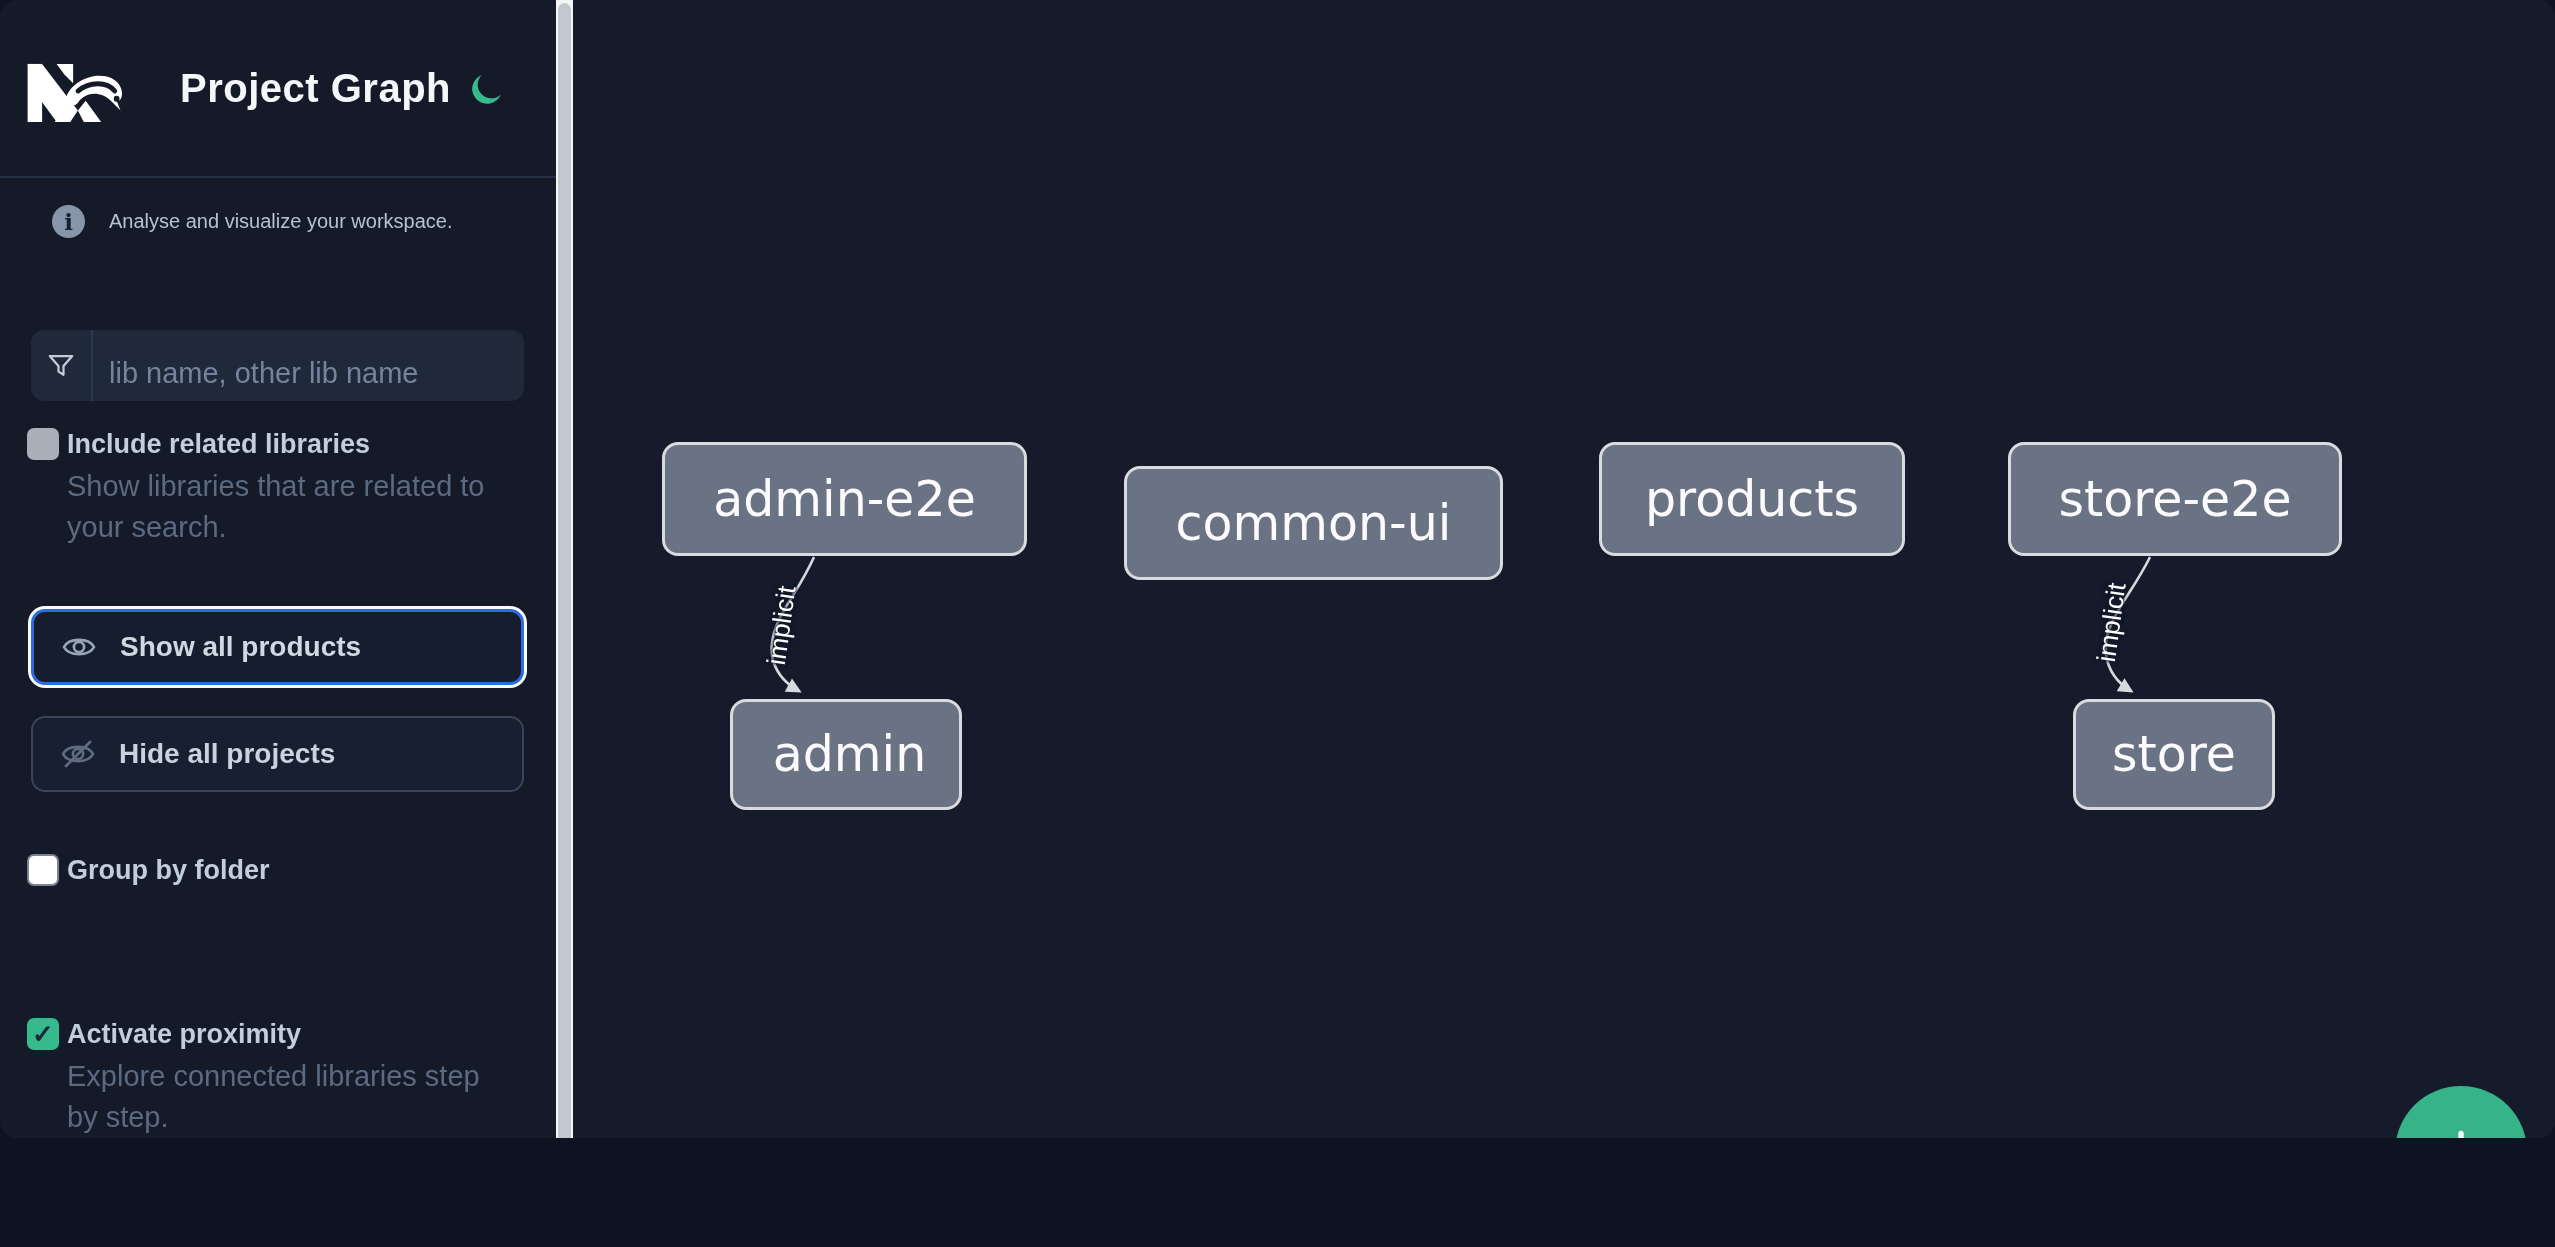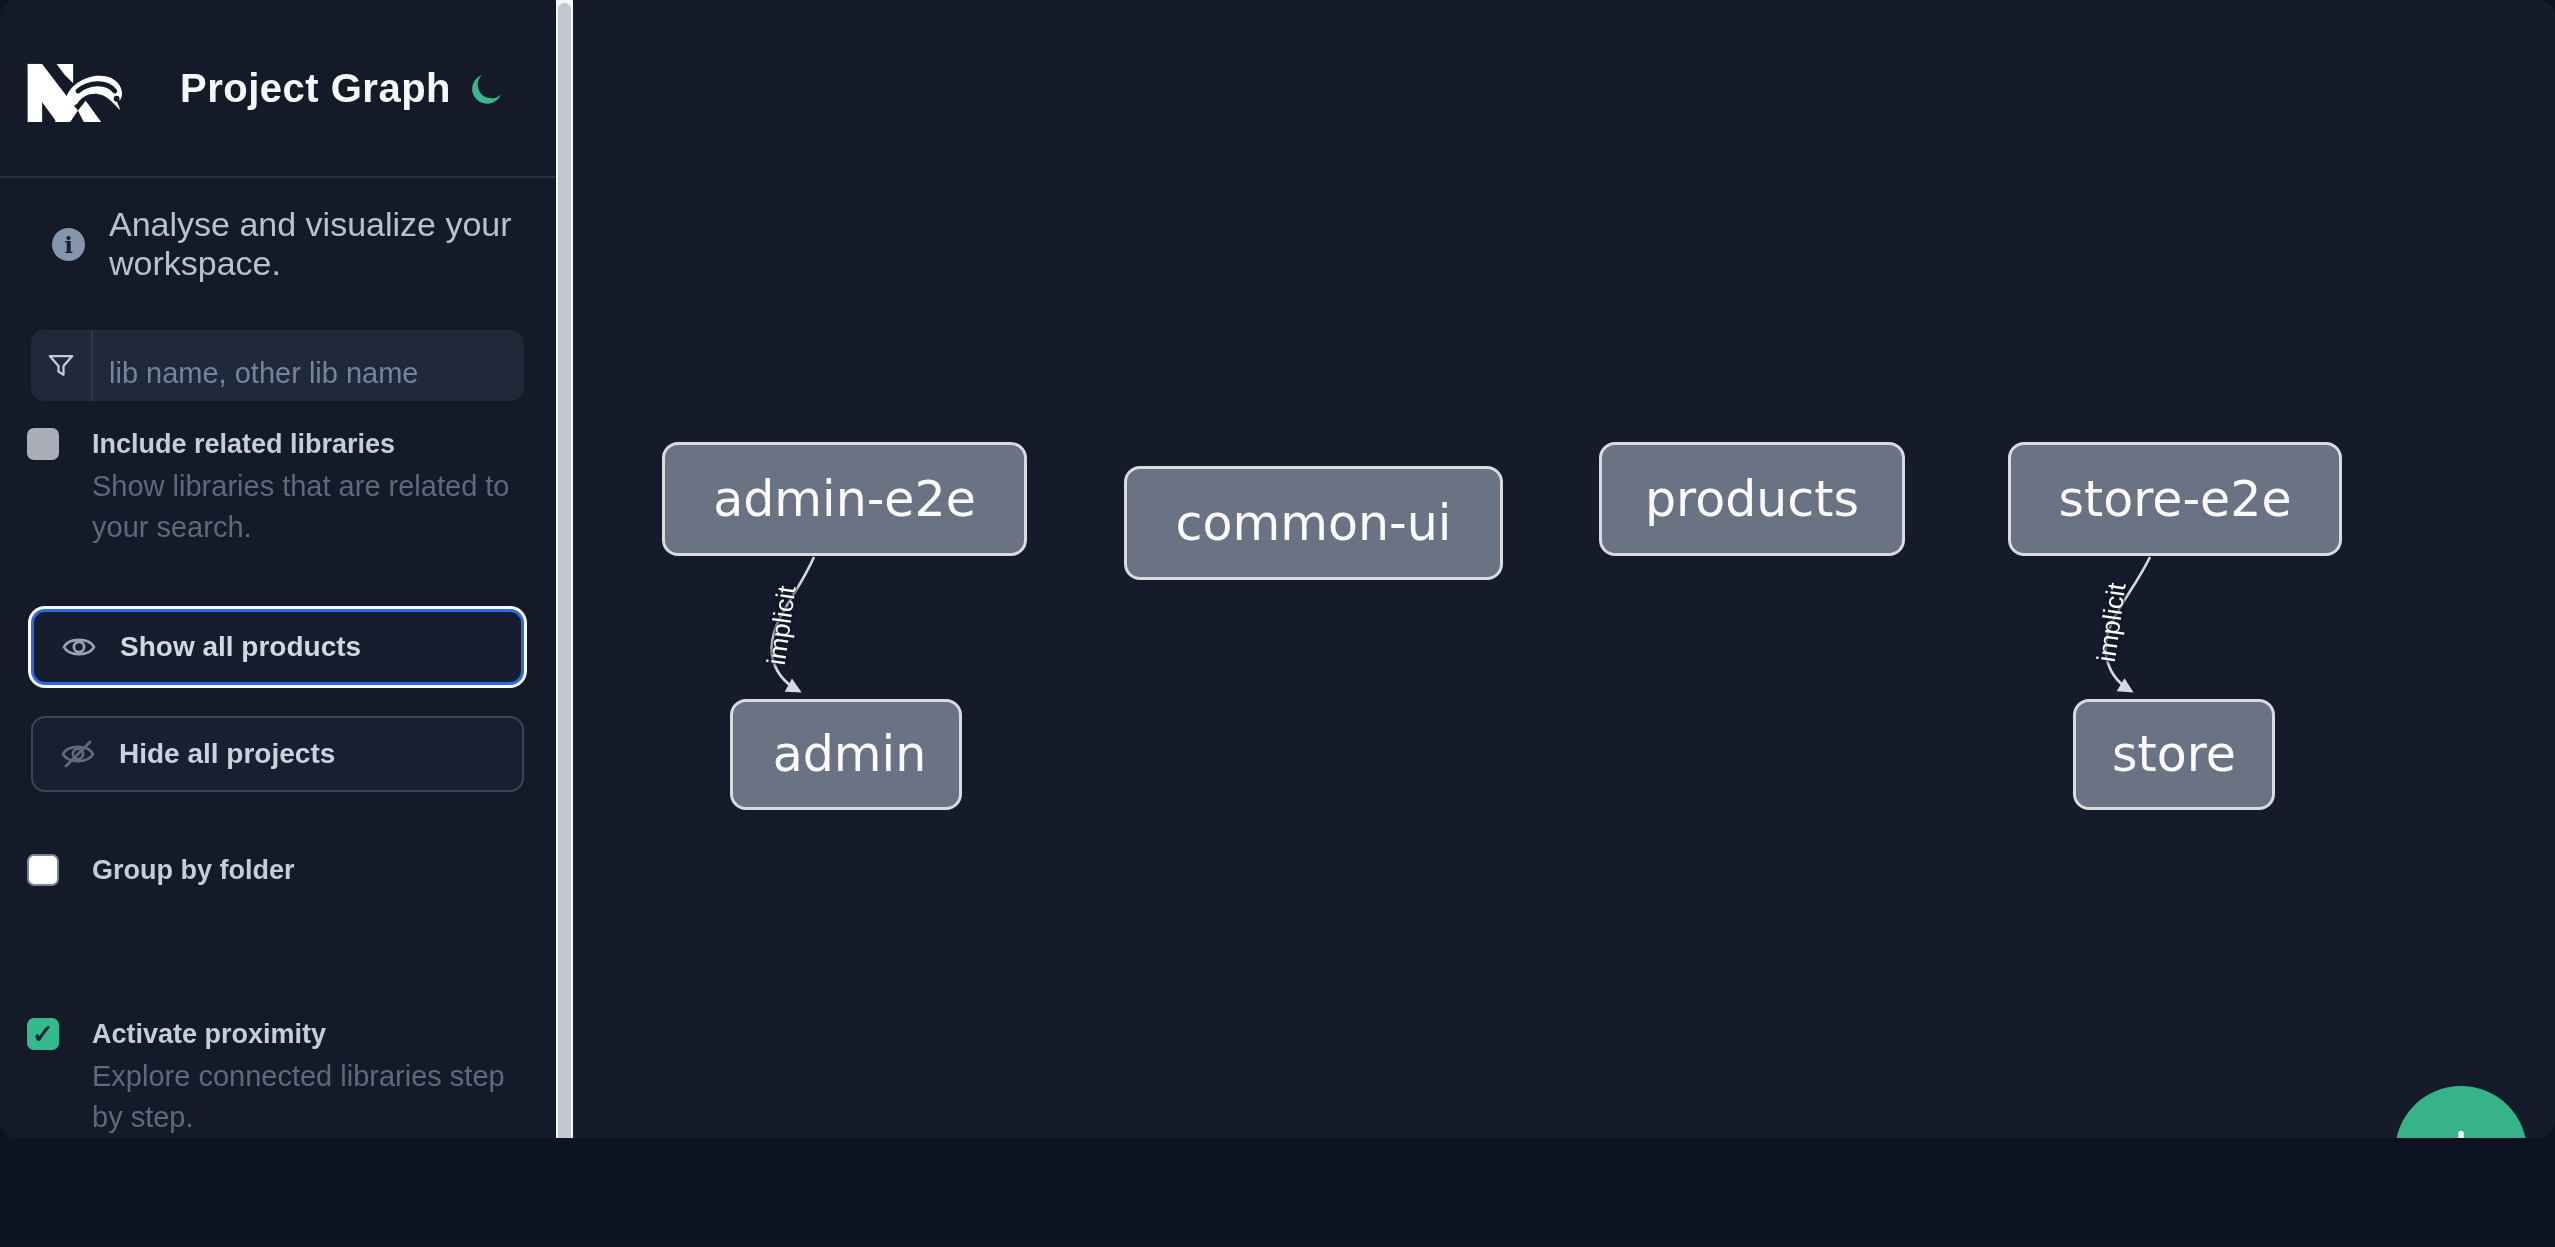--- a/index.html
+++ b/index.html
@@ -17,31 +17,31 @@
   .sb-header{position:absolute;left:0;top:0;width:556px;height:176px;}
   .nx-logo{position:absolute;left:27px;top:62px;width:98px;height:60px;}
   .app-title{position:absolute;left:180px;top:66px;margin:0;font-size:40px;font-weight:700;color:#f5f7fa;letter-spacing:.5px;}
   .moon-btn{position:absolute;left:463px;top:68px;width:46px;height:46px;background:none;border:none;padding:0;cursor:pointer;}
   .sb-divider{position:absolute;left:0;top:176px;width:556px;height:2px;background:#253047;}
 
   .tagline{position:absolute;left:52px;top:205px;width:480px;display:flex;align-items:center;gap:24px;}
   .info-badge{width:33px;height:33px;border-radius:50%;background:#8795aa;color:#171f30;
     display:flex;align-items:center;justify-content:center;
     font-family:"DejaVu Serif",serif;font-weight:700;font-size:23px;flex:0 0 auto;}
-  .tagline-text{color:#b6c2d2;font-size:34px;}
+  .tagline-text{color:#b6c2d2;font-size:20px;}
 
   .search-box{position:absolute;left:31px;top:330px;width:493px;height:71px;border-radius:13px;
     background:#1f2939;display:flex;align-items:stretch;overflow:hidden;}
   .search-icon-cell{width:62px;display:flex;align-items:center;justify-content:center;border-right:2px solid #2d3950;}
   .search-input{flex:1;background:transparent;border:none;outline:none;padding:15px 0 0 16px;
     font-family:"Liberation Sans",sans-serif;font-size:29px;color:#dbe3ee;}
   .search-input::placeholder{color:#75849c;opacity:1;}
 
   .option{position:absolute;left:27px;width:500px;}
-  .option-row{display:flex;align-items:flex-start;gap:33px;}
+  .option-row{display:flex;align-items:flex-start;gap:8px;}
   .cb{width:32px;height:32px;border-radius:7px;margin-top:2px;flex:0 0 auto;cursor:pointer;
     display:flex;align-items:center;justify-content:center;}
   .cb-disabled{background:#a9aeb9;}
   .cb-unchecked{background:#ffffff;border:2px solid #7b8494;}
   .cb-checked{background:#35ba8e;}
   .cb-check{color:#1d2735;font-size:26px;font-weight:700;line-height:1;}
   .option-label{font-size:27px;font-weight:600;color:#c3cedd;line-height:36px;}
   .option-desc{font-size:29px;color:#5c6a80;line-height:41px;margin-top:4px;width:440px;}
 
   .sb-btn{position:absolute;left:31px;width:493px;height:76px;border-radius:14px;cursor:pointer;

